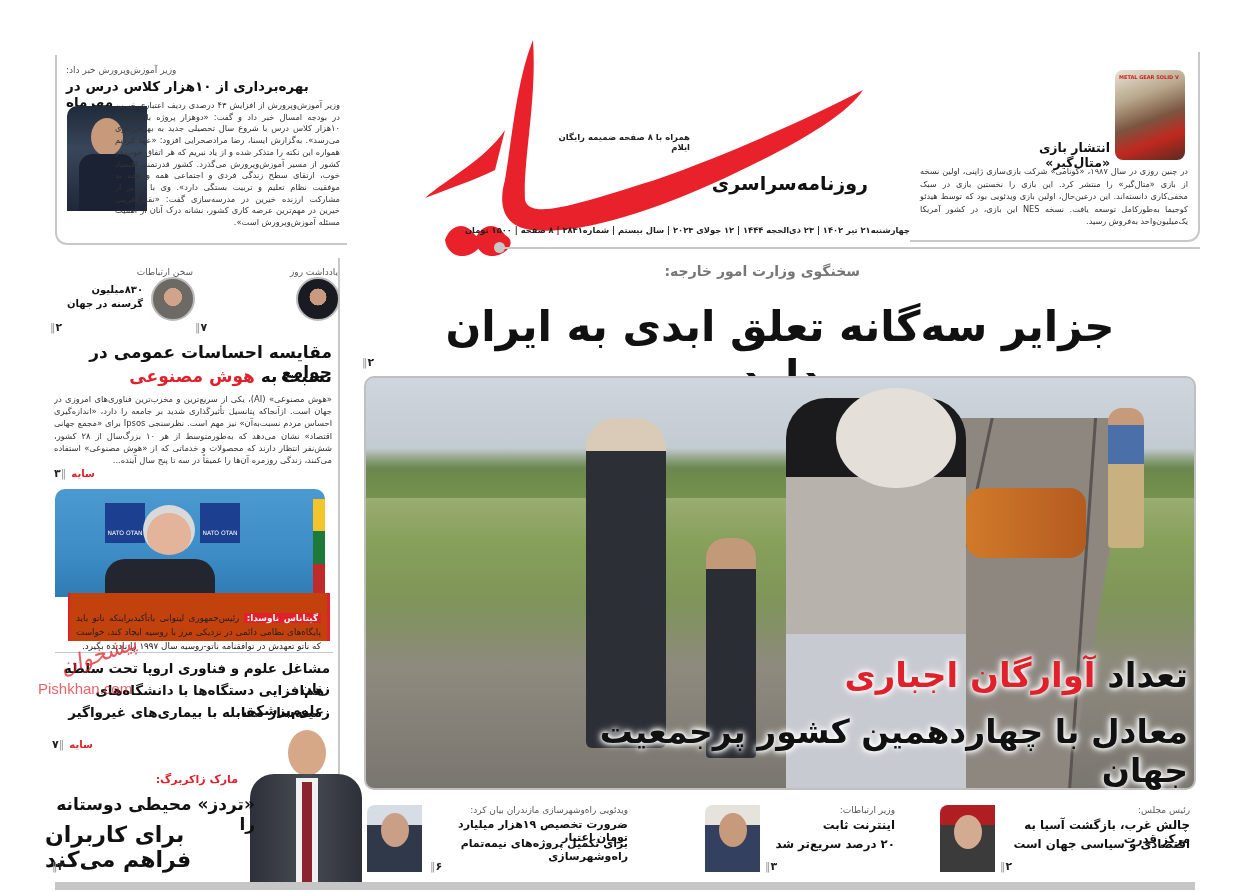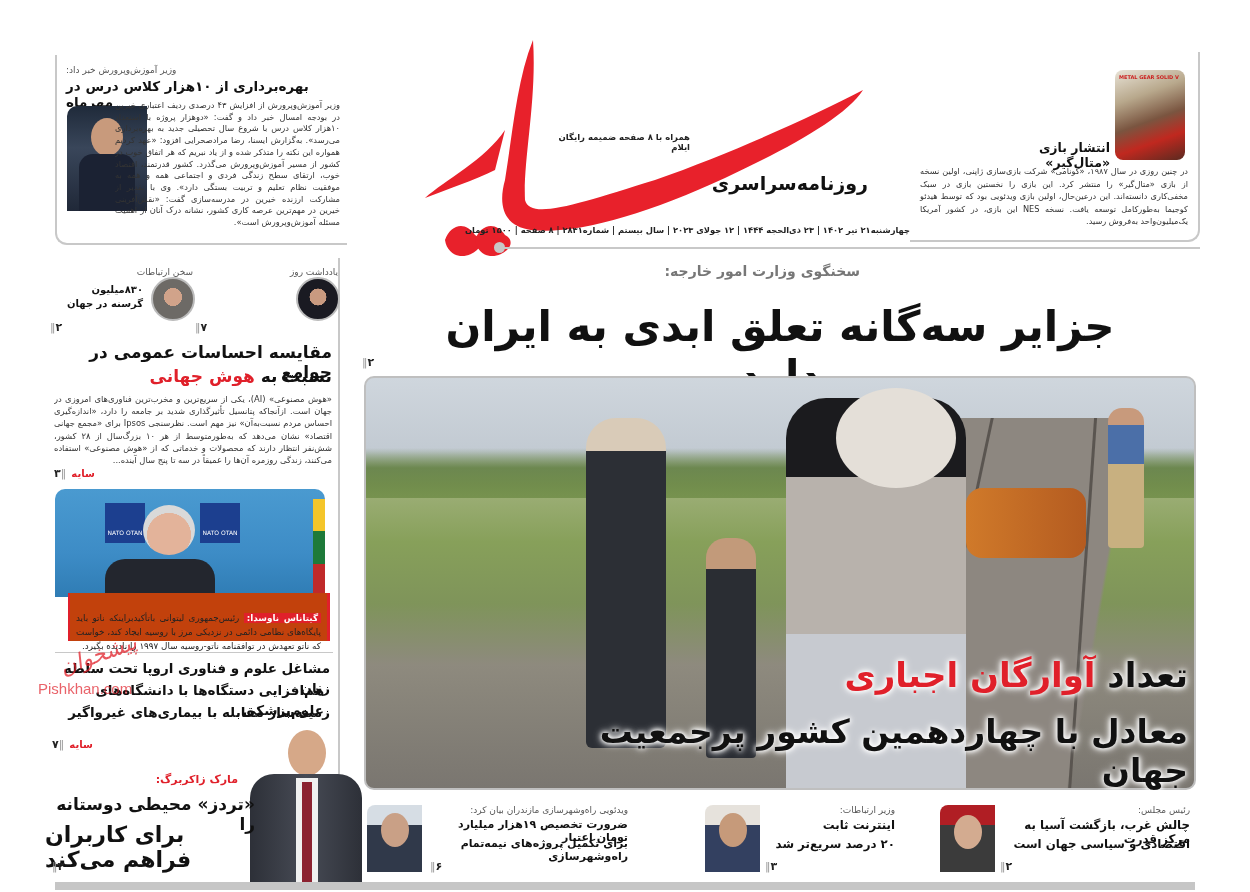--- a/index.html
+++ b/index.html
@@ -60,21 +60,21 @@
 </div>
 <div class="abs" style="left:50px; top:265px; width:145px; height:72px;">
   <div class="kicker" style="position:absolute; right:2px; top:2px;">سخن ارتباطات</div>
   <div class="round-photo" style="position:absolute; right:0; top:12px; width:44px; height:44px; background:radial-gradient(circle at 50% 45%,#d1a38a 0 30%,#6d6a66 31% 100%);"></div>
   <div class="hd" style="position:absolute; right:52px; top:18px; width:86px; font-size:10px; line-height:14px;">۸۳۰میلیون گرسنه در جهان</div>
   <div class="pnum" style="position:absolute; left:0; top:56px;">۲</div>
 </div>
 
 <div class="abs hd" style="left:52px; top:342px; width:280px; font-size:17px; text-align:right;">مقایسه احساسات عمومی در جوامع</div>
 <div class="abs hd" style="left:52px; top:366px; width:280px; font-size:17px; text-align:right;">
-  <span>نسبت به </span><span class="red">هوش جهانی</span>
+  <span>نسبت به </span><span class="red">هوش مصنوعی</span>
 </div>
 <div class="abs body-text" style="left:54px; top:393px; width:278px; font-size:8.4px; line-height:12.2px; height:86px; overflow:hidden;">«هوش مصنوعی» (AI)، یکی از سریع‌ترین و مخرب‌ترین فناوری‌های امروزی در جهان است. ازآنجاکه پتانسیل تأثیرگذاری شدید بر جامعه را دارد، «اندازه‌گیری احساس مردم نسبت‌به‌آن» نیز مهم است. نظرسنجی Ipsos برای «مجمع جهانی اقتصاد» نشان می‌دهد که به‌طورمتوسط از هر ۱۰ بزرگ‌سال از ۲۸ کشور، شش‌نفر انتظار دارند که محصولات و خدماتی که از «هوش مصنوعی» استفاده می‌کنند، زندگی روزمره آن‌ها را عمیقاً در سه تا پنج سال آینده...</div>
 <div class="abs" style="left:54px; top:462px; width:60px; direction:ltr;">
   <span class="red" style="font-size:10px; font-weight:bold;">سایه</span>
   <span class="pnum">۳</span>
 </div>
 
 <div class="abs photo" style="left:55px; top:489px; width:270px; height:108px; background:linear-gradient(180deg,#4a9ad0 0%,#3d8cc6 60%,#2f7cb4 100%); border-radius:10px 10px 0 0;">
   <div style="position:absolute; left:50px; top:14px; width:40px; height:40px; background:#1c3f8f; color:#fff; font-size:6px; text-align:center; padding-top:26px; direction:ltr;"><span>NATO OTAN</span></div>
   <div style="position:absolute; left:145px; top:14px; width:40px; height:40px; background:#1c3f8f; color:#fff; font-size:6px; text-align:center; padding-top:26px; direction:ltr;"><span>NATO OTAN</span></div>

